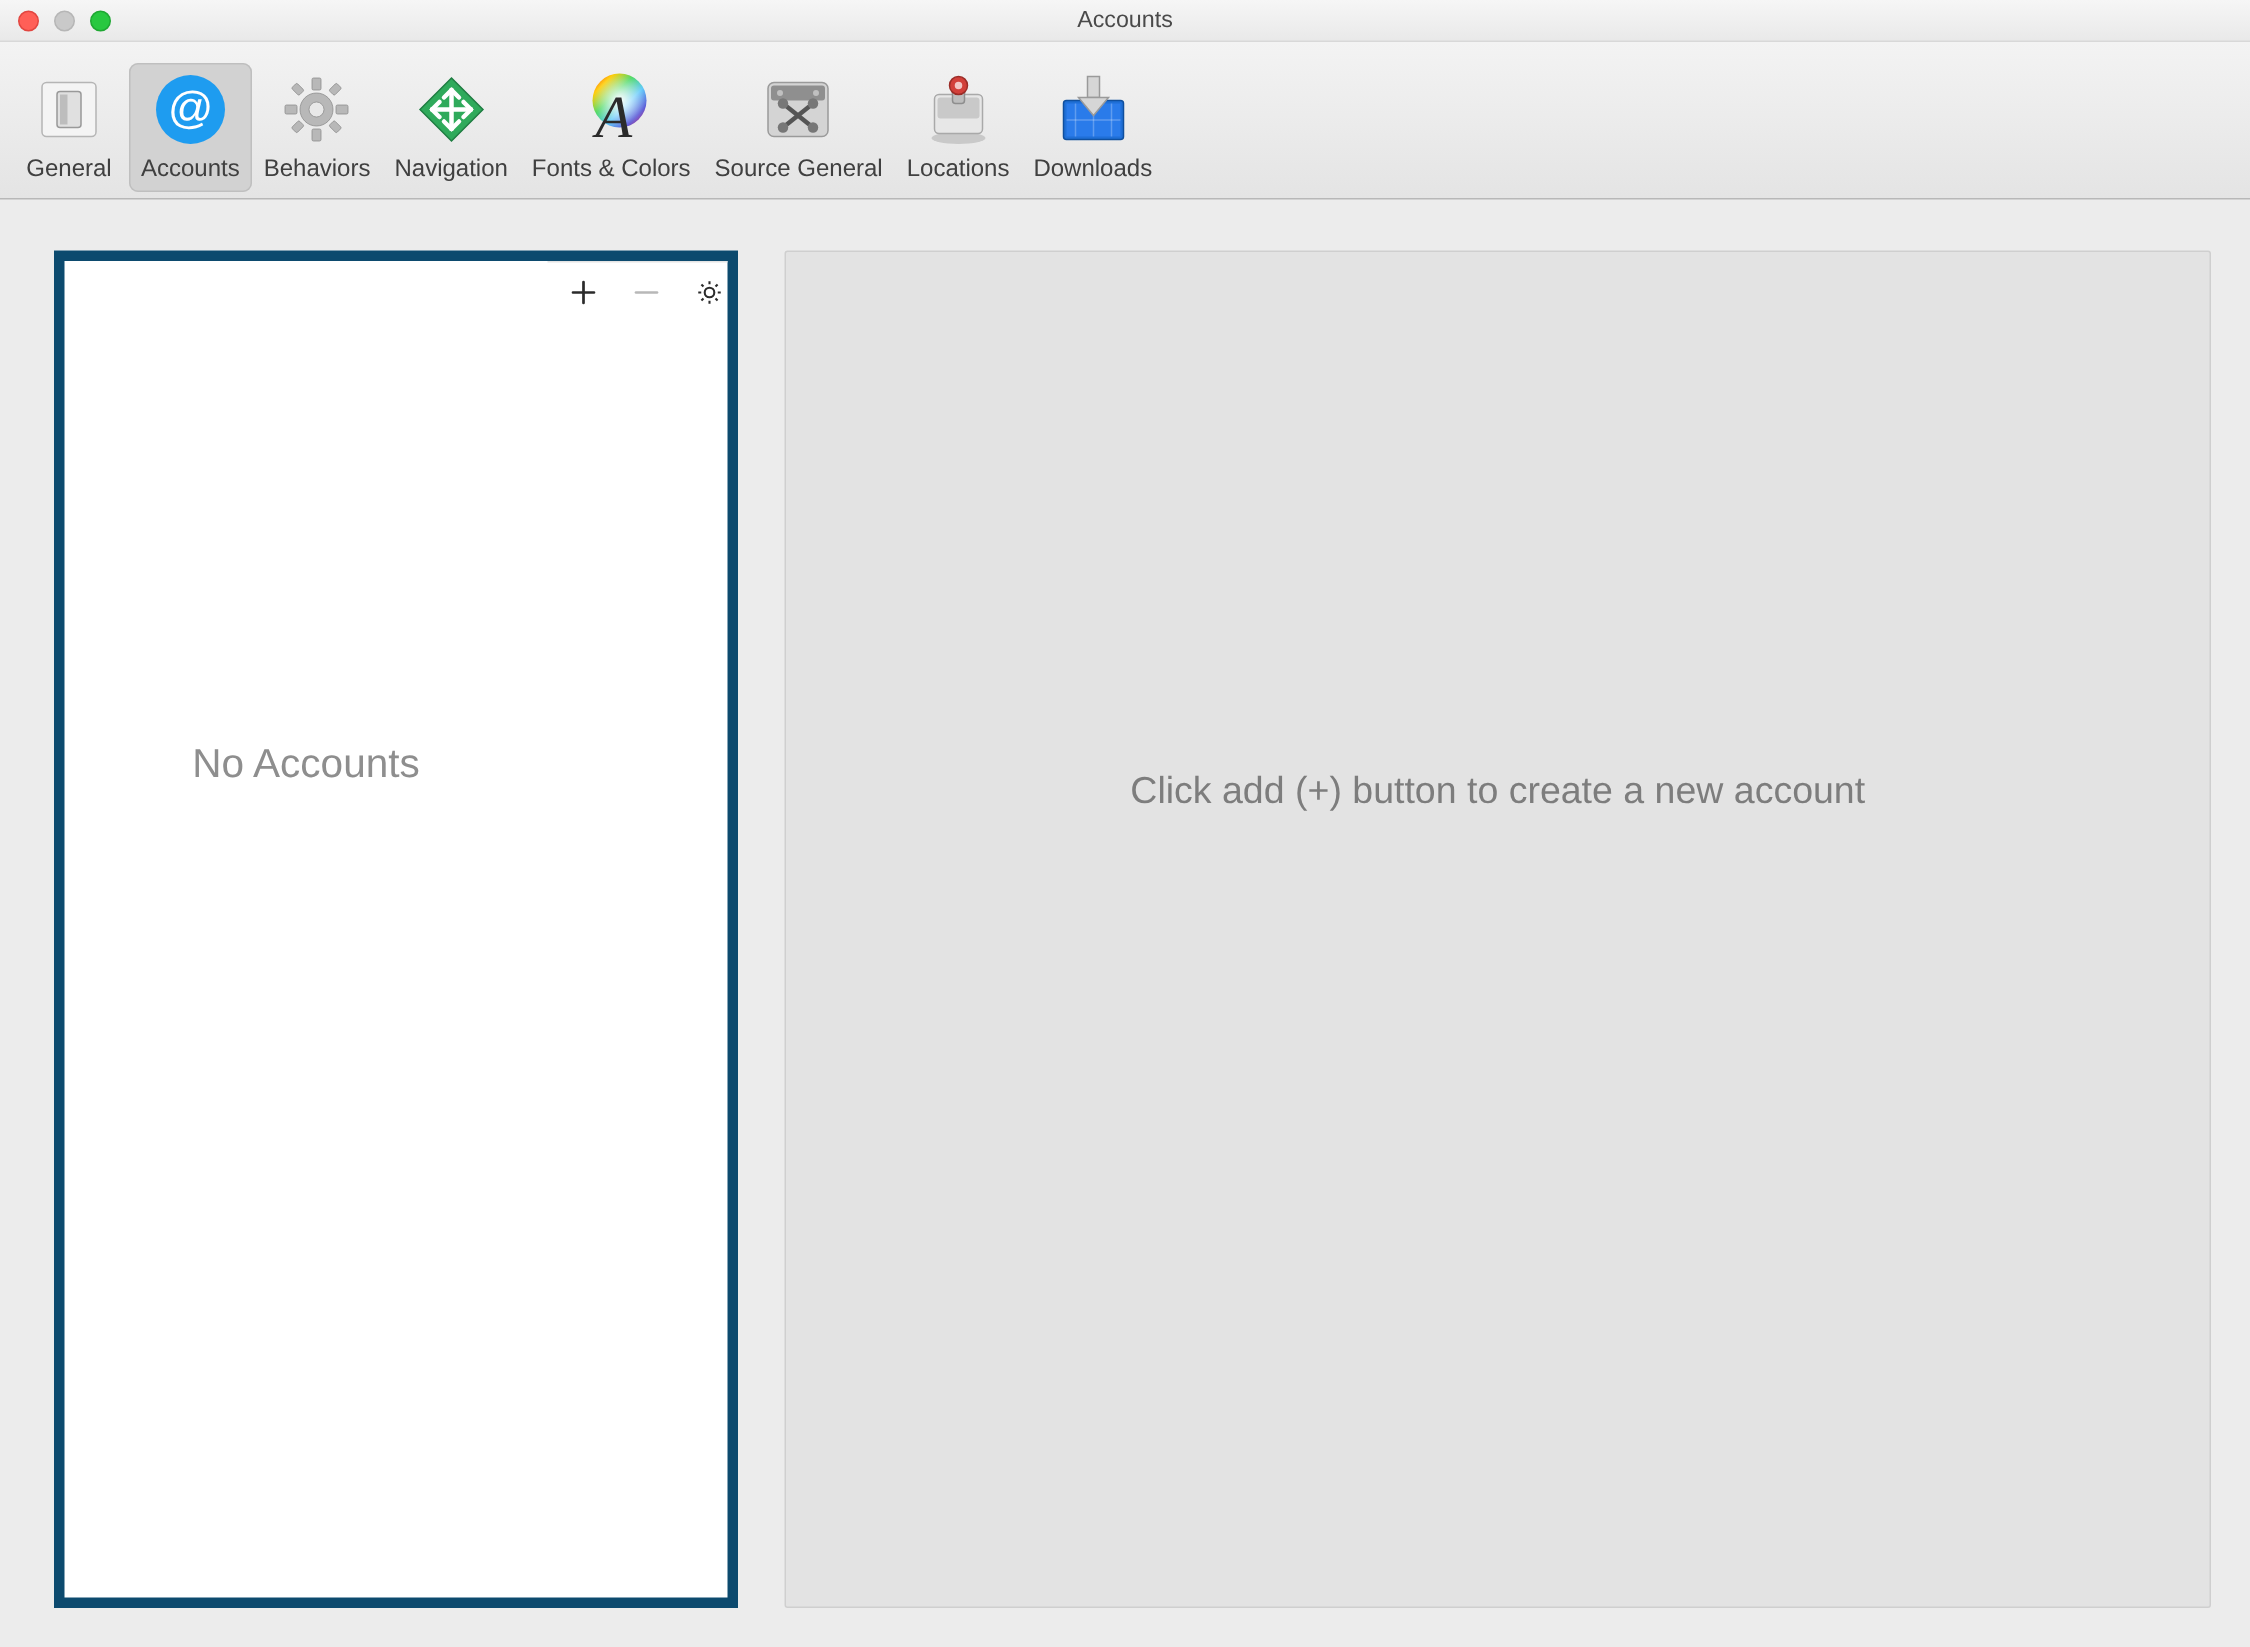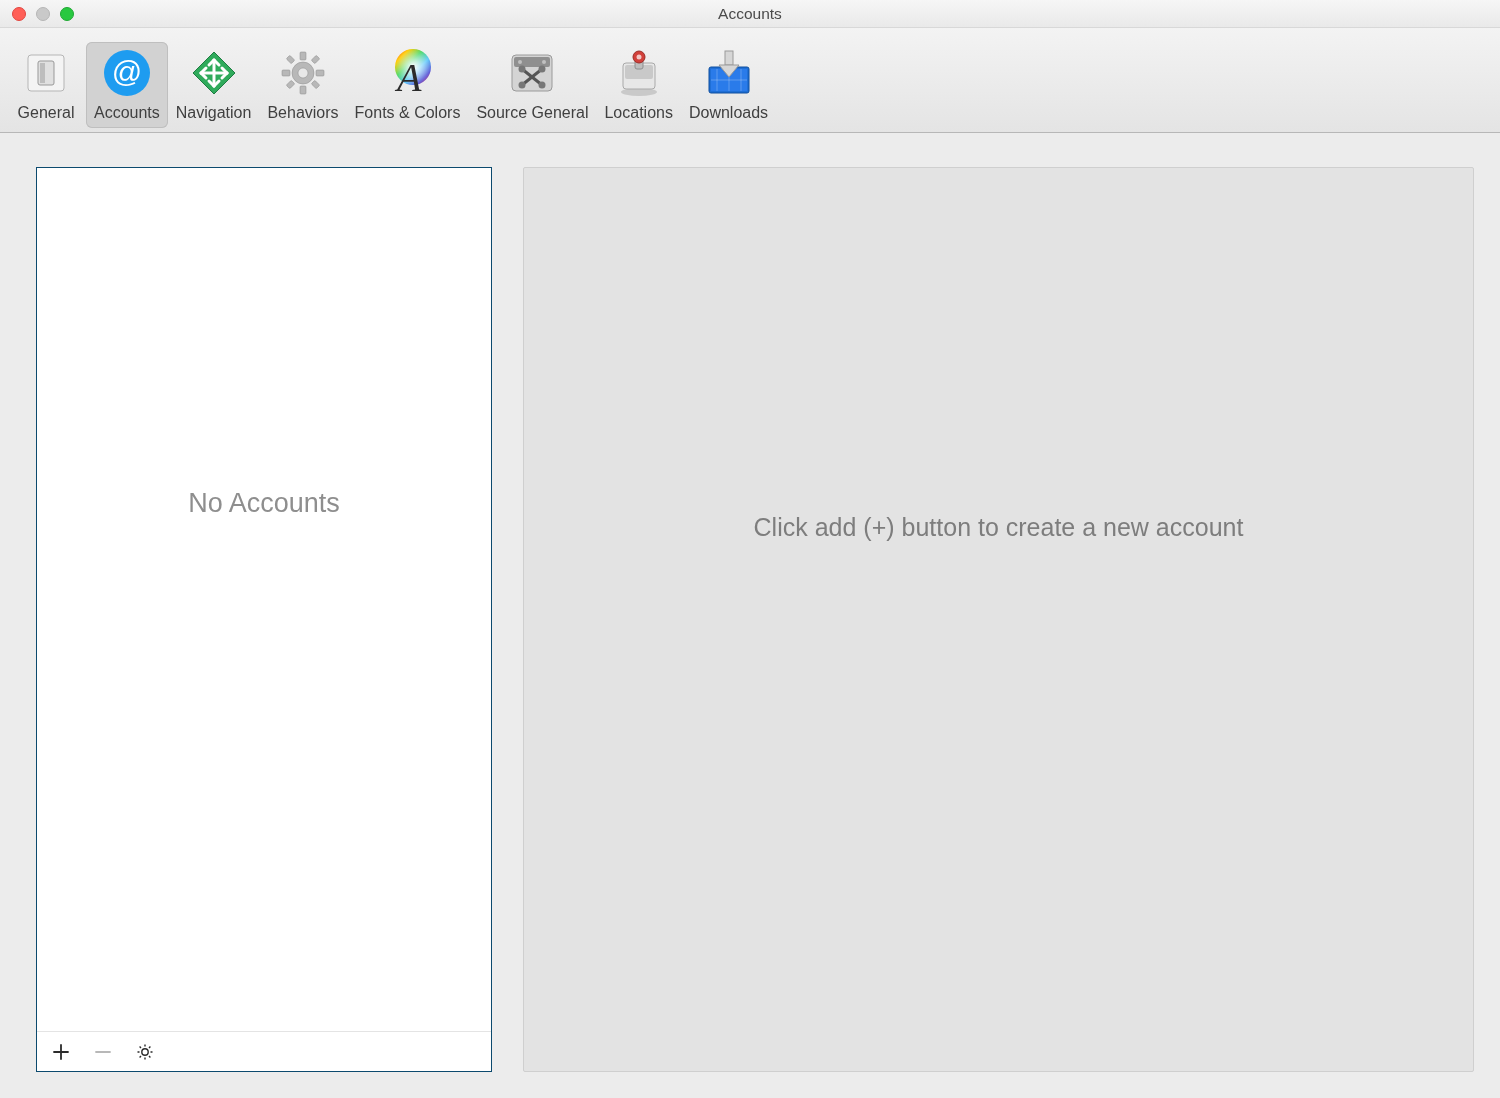--- a/index.html
+++ b/index.html
@@ -77,23 +77,23 @@
   
   .content {
     display: flex;
     padding: 34px 26px 26px 36px;
     gap: 16px;
     height: calc(1098px - 28px - 105px);
   }
   .left-panel {
     width: 456px;
     background: #ffffff;
-    border: 1px solid #0c4a6e;
-    display: flex;
-    flex-direction: column;
+    border: 7px solid #0c4a6e;
+    display: flex;
+    flex-direction: row;
     position: relative;
   }
   .left-body {
     flex: 1;
     display: flex;
     align-items: flex-start;
     justify-content: center;
   }
   .left-empty-msg {
     margin-top: 320px;
@@ -164,41 +164,20 @@
 
   <div class="tb-item selected">
     <div class="tb-icon">
       <svg width="50" height="50" viewBox="0 0 50 50">
         <circle cx="25" cy="25" r="23" fill="#1e9cf0"></circle>
         <circle cx="25" cy="25" r="23" fill="none" stroke="#ffffff" stroke-opacity="0"></circle>
         <text x="25" y="34" text-anchor="middle" font-size="30" font-weight="500" fill="#ffffff" font-family="Helvetica">@</text>
       </svg>
     </div>
     <div class="tb-label">Accounts</div>
-  </div>
-
-  <div class="tb-item">
-    <div class="tb-icon">
-      <svg width="50" height="50" viewBox="0 0 50 50">
-        <polygon points="25,4 46,25 25,46 4,25" fill="#2faa5b" stroke="#1f7d42" stroke-width="1"></polygon>
-        <g stroke="#ffffff" stroke-width="3" fill="none" stroke-linecap="round">
-          <line x1="25" y1="12" x2="25" y2="38"></line>
-          <line x1="12" y1="25" x2="38" y2="25"></line>
-          <polyline points="25,12 20,17"></polyline>
-            <polyline points="25,12 30,17"></polyline>
-          <polyline points="25,38 20,33"></polyline>
-            <polyline points="25,38 30,33"></polyline>
-          <polyline points="12,25 17,20"></polyline>
-            <polyline points="12,25 17,30"></polyline>
-          <polyline points="38,25 33,20"></polyline>
-            <polyline points="38,25 33,30"></polyline>
-        </g>
-      </svg>
-    </div>
-    <div class="tb-label">Navigation</div>
   </div>
 
   <div class="tb-item">
     <div class="tb-icon">
       <svg width="50" height="50" viewBox="0 0 50 50">
         <g fill="#b8b8b8" stroke="#8a8a8a" stroke-width="0.5">
           <circle cx="25" cy="25" r="11"></circle>
           <g>
             <rect x="22" y="4" width="6" height="8" rx="1"></rect>
             <rect x="22" y="38" width="6" height="8" rx="1"></rect>
@@ -207,20 +186,41 @@
             <rect x="9" y="9" width="7" height="5" rx="1" transform="rotate(45 12.5 11.5)"></rect>
             <rect x="34" y="34" width="7" height="5" rx="1" transform="rotate(45 37.5 36.5)"></rect>
             <rect x="34" y="9" width="7" height="5" rx="1" transform="rotate(-45 37.5 11.5)"></rect>
             <rect x="9" y="34" width="7" height="5" rx="1" transform="rotate(-45 12.5 36.5)"></rect>
           </g>
           <circle cx="25" cy="25" r="5" fill="#e8e8e8"></circle>
         </g>
       </svg>
     </div>
     <div class="tb-label">Behaviors</div>
+  </div>
+
+  <div class="tb-item">
+    <div class="tb-icon">
+      <svg width="50" height="50" viewBox="0 0 50 50">
+        <polygon points="25,4 46,25 25,46 4,25" fill="#2faa5b" stroke="#1f7d42" stroke-width="1"></polygon>
+        <g stroke="#ffffff" stroke-width="3" fill="none" stroke-linecap="round">
+          <line x1="25" y1="12" x2="25" y2="38"></line>
+          <line x1="12" y1="25" x2="38" y2="25"></line>
+          <polyline points="25,12 20,17"></polyline>
+            <polyline points="25,12 30,17"></polyline>
+          <polyline points="25,38 20,33"></polyline>
+            <polyline points="25,38 30,33"></polyline>
+          <polyline points="12,25 17,20"></polyline>
+            <polyline points="12,25 17,30"></polyline>
+          <polyline points="38,25 33,20"></polyline>
+            <polyline points="38,25 33,30"></polyline>
+        </g>
+      </svg>
+    </div>
+    <div class="tb-label">Navigation</div>
   </div>
 
   <div class="tb-item">
     <div class="tb-icon">
       <svg width="52" height="52" viewBox="0 0 52 52">
         <defs>
           <radialGradient id="cw" cx="50%" cy="50%" r="50%">
             <stop offset="0%" stop-color="#ffffff"></stop>
             <stop offset="100%" stop-color="#ffffff" stop-opacity="0"></stop>
           </radialGradient>

